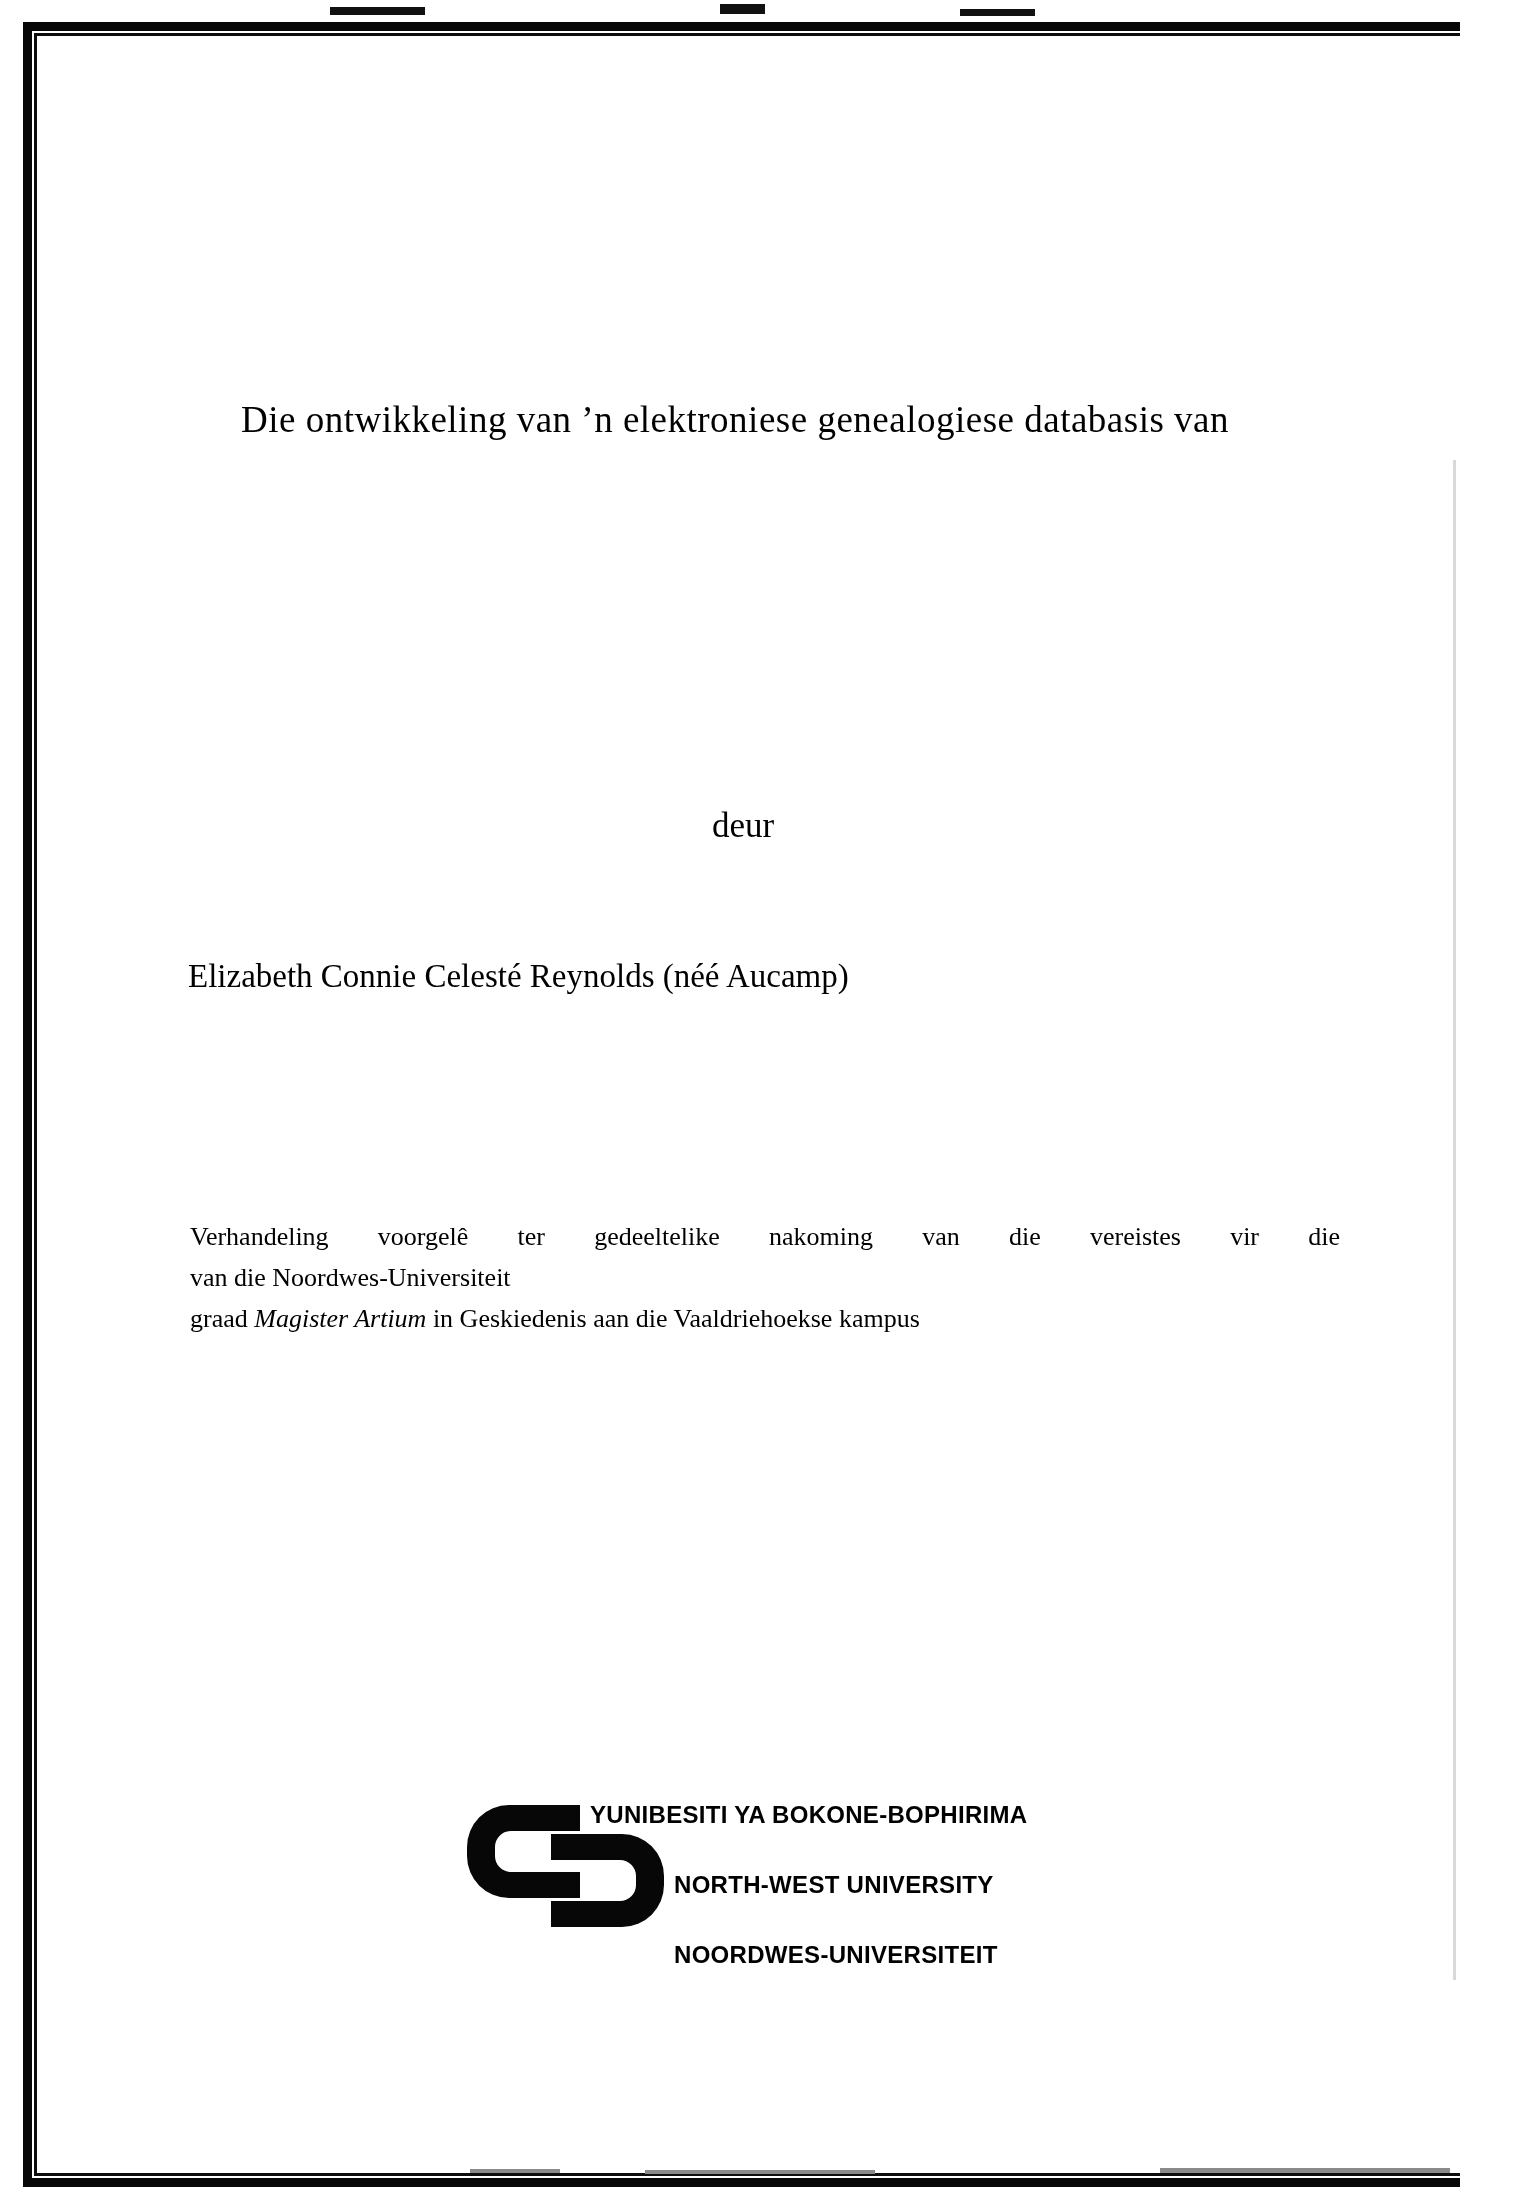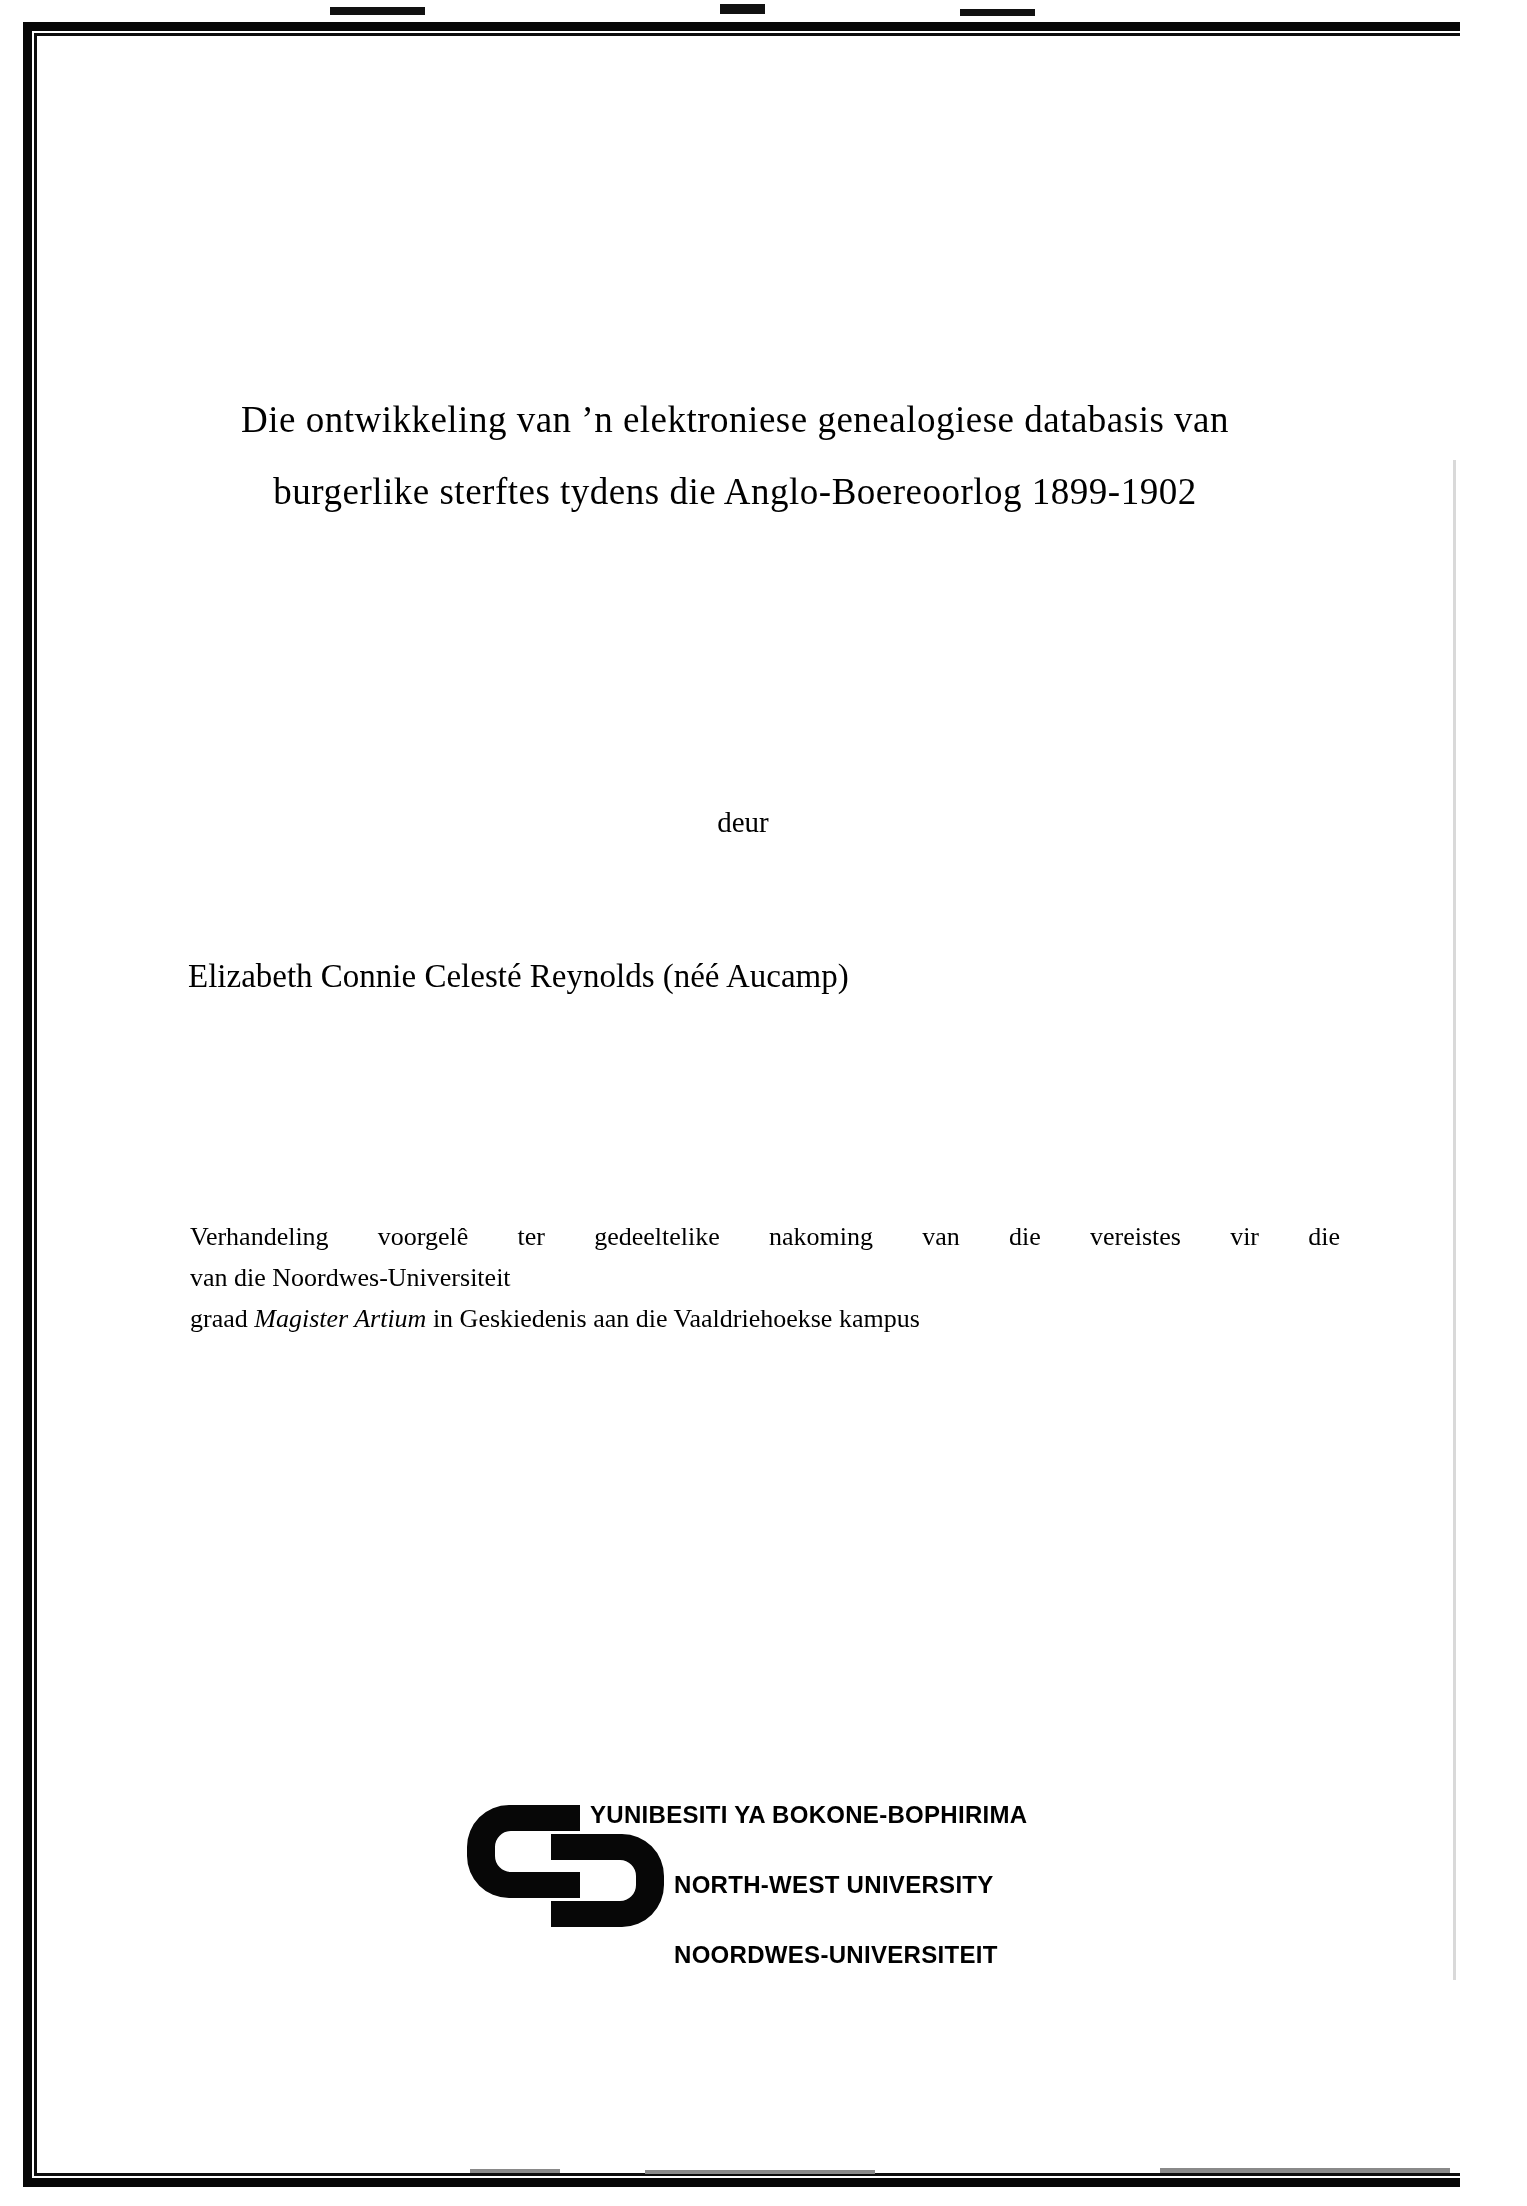--- a/index.html
+++ b/index.html
@@ -31,21 +31,21 @@
     left: 188px; right: 178px; top: 384px;
     text-align: center;
     font-size: 37px;
     line-height: 72px;
     letter-spacing: 0.5px;
   }
   .byline {
     position: absolute;
     left: 188px; right: 162px; top: 806px;
     text-align: center;
-    font-size: 29px;
+    font-size: 35px;
   }
   .author {
     position: absolute;
     left: 188px; right: 162px; top: 958px;
     text-align: left;
     font-size: 33px;
   }
   .statement {
     position: absolute;
     left: 190px; top: 1216px;
@@ -95,21 +95,20 @@
 <body>
 
 <div class="page">
 
   <div class="frame-outer">
     <div class="frame-inner"></div>
   </div>
 
   <div class="title-block">
     <div>Die ontwikkeling van ’n elektroniese genealogiese databasis van</div>
-    <div>burgerlike sterftes tydens die Anglo-Boereoorlog 1899-1902</div>
   </div>
 
   <div class="byline">deur</div>
 
   <div class="author">Elizabeth Connie Celesté Reynolds (néé Aucamp)</div>
 
   <div class="statement">
     <div class="justified">Verhandeling voorgelê ter gedeeltelike nakoming van die vereistes vir die</div>
     <div>van die Noordwes-Universiteit</div>
     <div><span>graad </span><span class="it">Magister Artium</span><span> in Geskiedenis aan die Vaaldriehoekse kampus</span></div>

